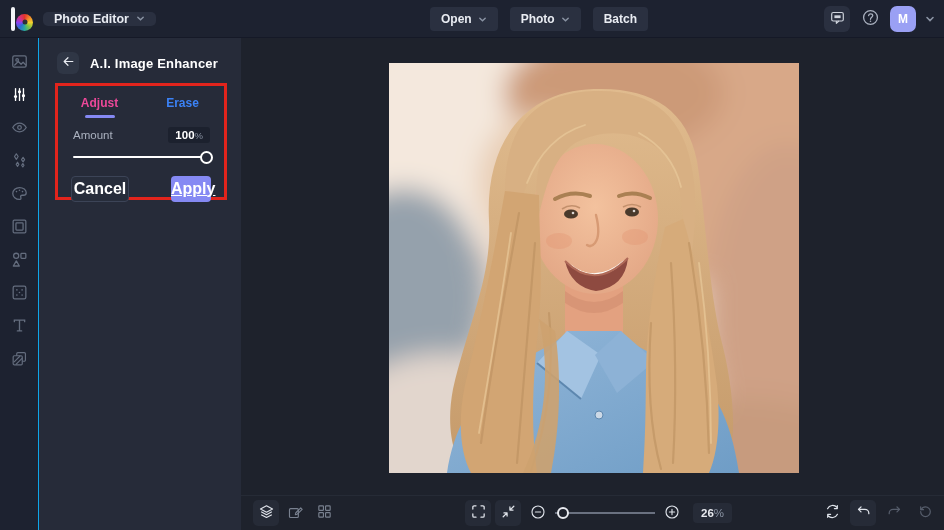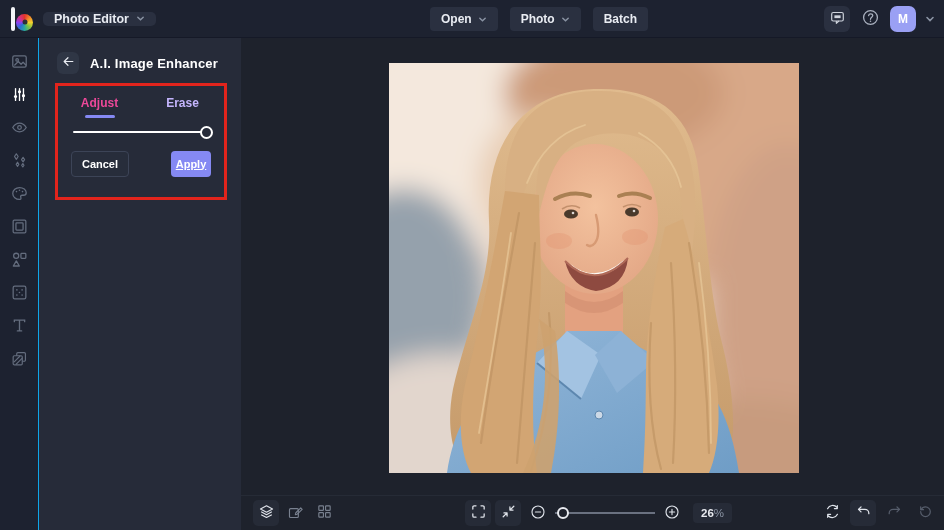--- a/index.html
+++ b/index.html
@@ -47,35 +47,35 @@
     background:var(--panel_bg,#262b39); border-left:1px solid #0ea5e9; z-index:4; }
   .panel-header { display:flex; align-items:center; gap:11px; padding:14px 0 0 18px; }
   .back-btn { width:22px; height:22px; border:none; border-radius:6px; background:#2f3645;
     color:#e9ecf2; display:grid; place-items:center; cursor:pointer; }
   .panel-title { font-size:13px; font-weight:700; color:#fff; letter-spacing:.2px; }
 
   .annotation-box { position:absolute; left:16px; top:45px; width:172px; height:117px;
     border:3px solid var(--annotation_red,#e2241c); }
   .tabs { display:flex; margin-top:6px; }
   .tab { flex:1; background:none; border:none; cursor:pointer; font-family:inherit;
-    font-size:12px; font-weight:700; color:#c4b5fd; padding:4px 0 0; }
+    font-size:12px; font-weight:700; color:#3b82f6; padding:4px 0 0; }
   .tab .tab-underline { width:30px; height:2.5px; border-radius:2px; background:transparent; margin:5px auto 0; }
   .tab.active { color:#ec4899; }
   .tab.active .tab-underline { background:var(--accent,#8589f3); }
   .amount-row { display:flex; justify-content:space-between; align-items:center; margin:9px 14px 0 15px; }
   .amount-label { font-size:11.5px; color:#aab1bf; }
   .amount-badge { background:#1c212e; border-radius:3px; padding:2px 7px; font-size:11.5px;
     font-weight:700; color:#fff; cursor:text; }
   .amount-badge .unit { color:#8a93a3; font-size:9.5px; font-weight:400; }
   .slider-row { position:relative; height:15px; margin:7px 15px 0; cursor:pointer; }
   .slider-track { position:absolute; left:0; right:0; top:6.5px; height:2px; background:#fff; border-radius:2px; }
   .slider-handle { position:absolute; top:1px; right:-4px; width:13px; height:13px; border-radius:50%;
     border:2.5px solid #fff; background:var(--panel_bg,#262b39); cursor:grab; }
   .panel-buttons { display:flex; justify-content:space-between; margin:11px 13px 0; }
-  .btn { font-family:inherit; font-size:11px; font-weight:700; color:#fff; border-radius:4px;
+  .btn { font-family:inherit; font-size:16px; font-weight:700; color:#fff; border-radius:4px;
     height:26px; cursor:pointer; }
   .btn-cancel { width:58px; background:#272d3b; border:1px solid #3c4457; }
   .btn-apply { width:40px; background:var(--accent,#8589f3); border:none;text-decoration:underline; }
 
   
   .canvas { position:absolute; top:38px; left:241px; right:0; bottom:0; background:var(--canvas_bg,#1e222c); }
   .photo { position:absolute; left:148px; top:25px; width:410px; height:410px; cursor:default; }
   .photo svg { display:block; width:100%; height:100%; }
 
   
@@ -283,20 +283,24 @@
         <button class="tab active">
           <span>Adjust</span>
           <div class="tab-underline"></div>
         </button>
         <button class="tab">
           <span>Erase</span>
           <div class="tab-underline"></div>
         </button>
       </div>
 
+      <div class="amount-row">
+        <span class="amount-label">Amount</span>
+        <span class="amount-badge"><span>100</span><span class="unit">%</span></span>
+      </div>
 
       <div class="slider-row">
         <div class="slider-track"></div>
         <div class="slider-handle"></div>
       </div>
 
       <div class="panel-buttons">
         <button class="btn btn-cancel">Cancel</button>
         <button class="btn btn-apply">Apply</button>
       </div>

